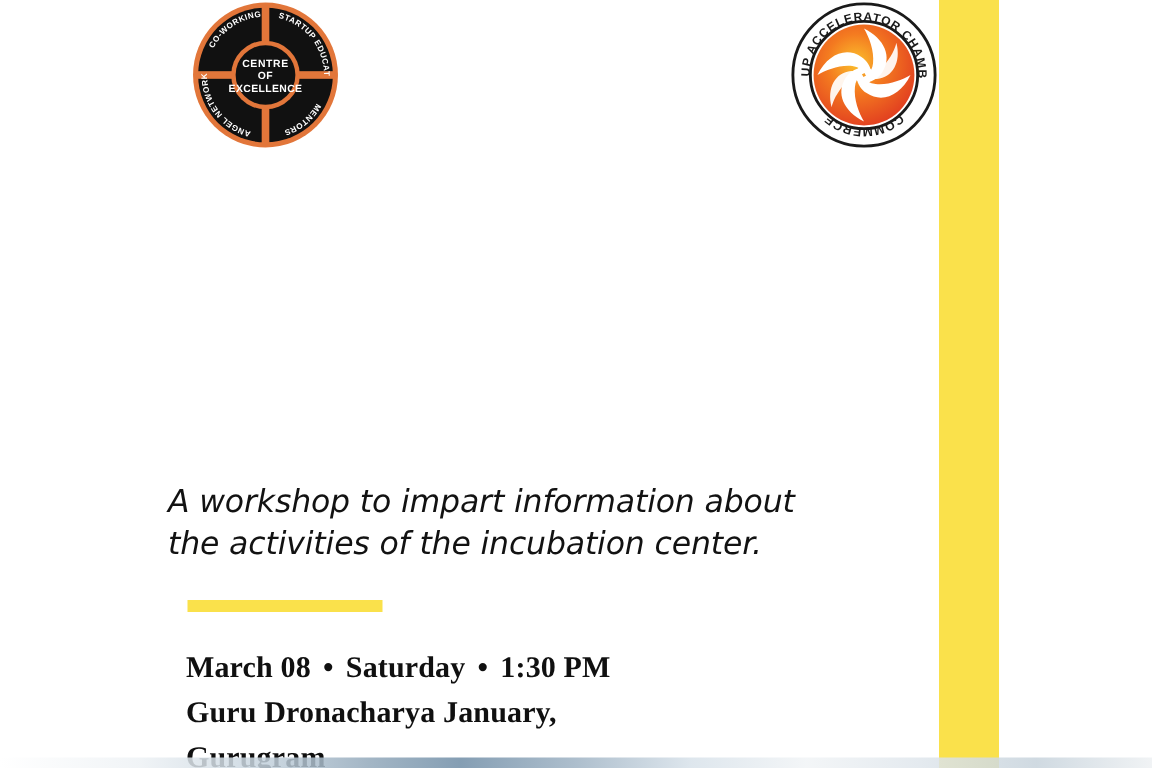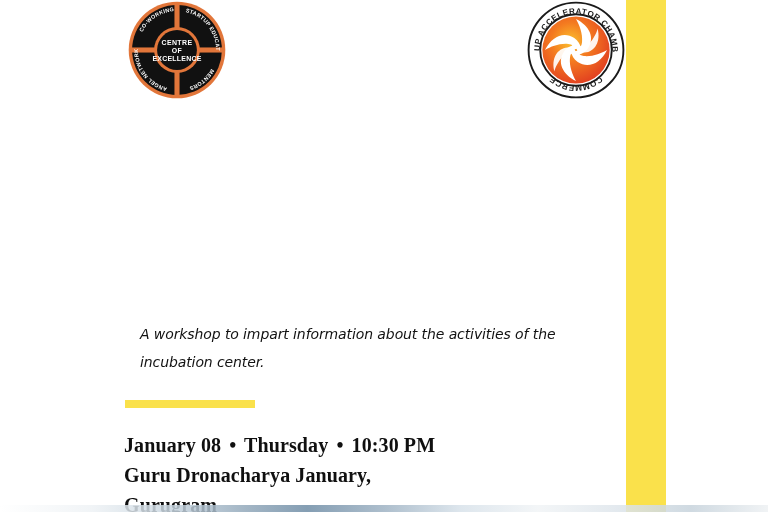--- a/index.html
+++ b/index.html
@@ -67,26 +67,26 @@
     color: #0a0a0a;
     margin: 0;
     white-space: nowrap;
     transform: scaleX(0.97);
     transform-origin: left center;
   }
 
   
   .subtitle {
     position: absolute;
-    left: 140px;
+    left: 112px;
     top: 320px;
     width: 440px;
     font-family: "DejaVu Sans", "Liberation Sans", sans-serif;
     font-style: italic;
-    font-size: 14px;
+    font-size: 21px;
     line-height: 28px;
     color: #121212;
     letter-spacing: -0.1px;
   }
 
   
   .accent-bar {
     position: absolute;
     left: 125px;
     top: 400px;
@@ -204,25 +204,25 @@
     </svg>
   </div>
 
 
   <div class="subtitle">A workshop to impart information about the activities of the incubation center.</div>
 
   <div class="accent-bar"></div>
 
   <div class="details">
     <div class="det-line">
-      <span>January 08</span>
+      <span>March 08</span>
       <span class="bullet">•</span>
-      <span>Thursday</span>
+      <span>Saturday</span>
       <span class="bullet">•</span>
-      <span>10:30 PM</span>
+      <span>1:30 PM</span>
     </div>
     <div class="det-line">Guru Dronacharya January,</div>
     <div class="det-line">Gurugram</div>
   </div>
 
   <div class="bottom-band"></div>
 
 </div>
 
 </body></html>

